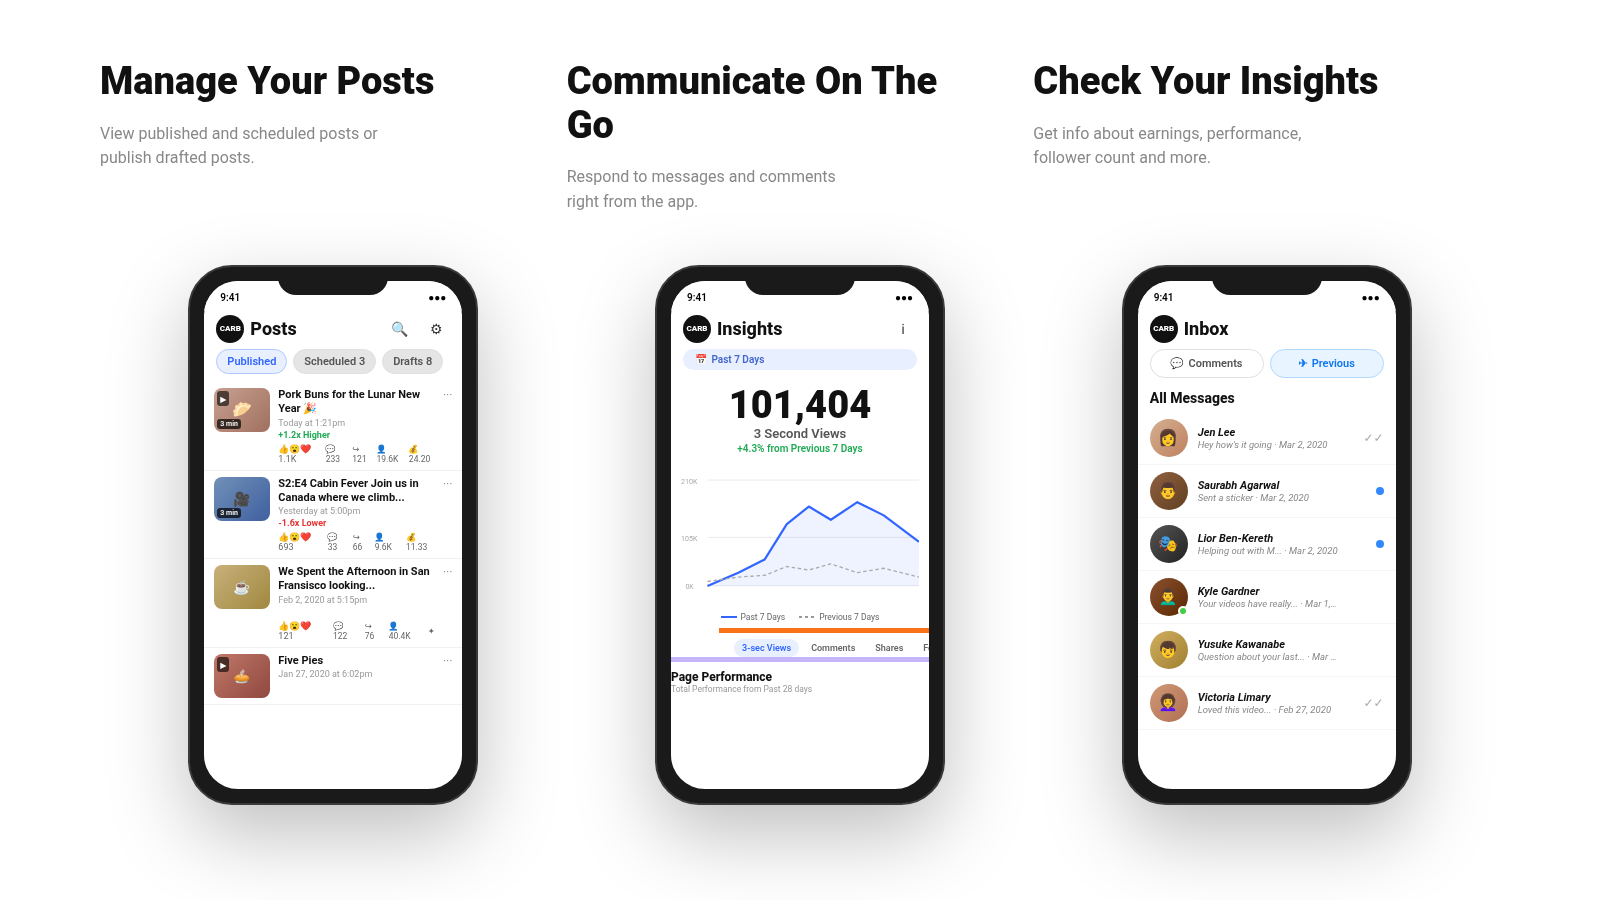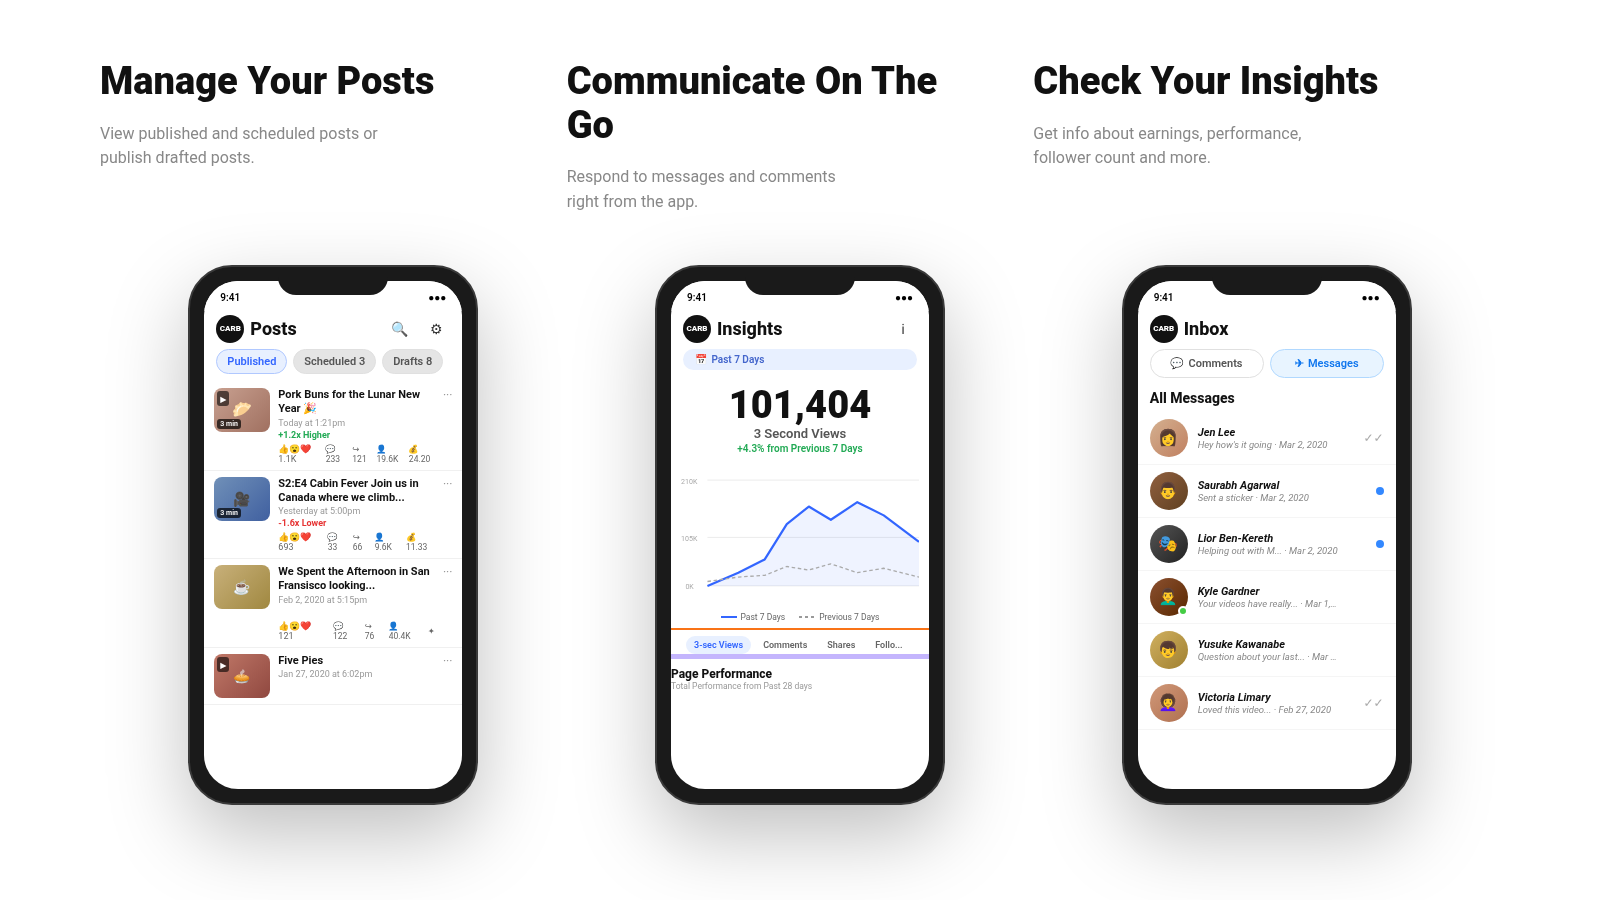--- a/index.html
+++ b/index.html
@@ -354,22 +354,23 @@
 
     .legend-line.dashed {
       background: repeating-linear-gradient(to right, #999 0, #999 3px, transparent 3px, transparent 6px);
     }
 
     .insight-tabs {
       display: flex;
       padding: 0 15px;
       gap: 4px;
       overflow-x: hidden;
-      border-top: 2px solid #f97316;
+      border-top: 5px solid #f97316;
       padding-top: 6px;
+      margin-left: 48px;
     }
 
     .insight-tab {
       padding: 4px 8px;
       border-radius: 14px;
       font-size: 9px;
       font-weight: 600;
       color: #666;
       background: transparent;
       white-space: nowrap;
@@ -725,21 +726,21 @@
               </div>
             </div>
 
             <div class="inbox-tabs">
               <div class="inbox-tab">
                 <span>💬</span>
                 <span>Comments</span>
               </div>
               <div class="inbox-tab active">
                 <span style="color:#1177ee;">✈</span>
-                <span style="color:#1177ee;">Messages</span>
+                <span style="color:#1177ee;">Previous</span>
               </div>
             </div>
 
             <div class="all-messages-title">All Messages</div>
 
             <div class="message-item">
               <div class="avatar">
                 <div style="width:100%;height:100%;border-radius:50%;background:linear-gradient(135deg,#d4b090,#c08060);display:flex;align-items:center;justify-content:center;font-size:16px;">👩</div>
               </div>
               <div class="msg-content">

